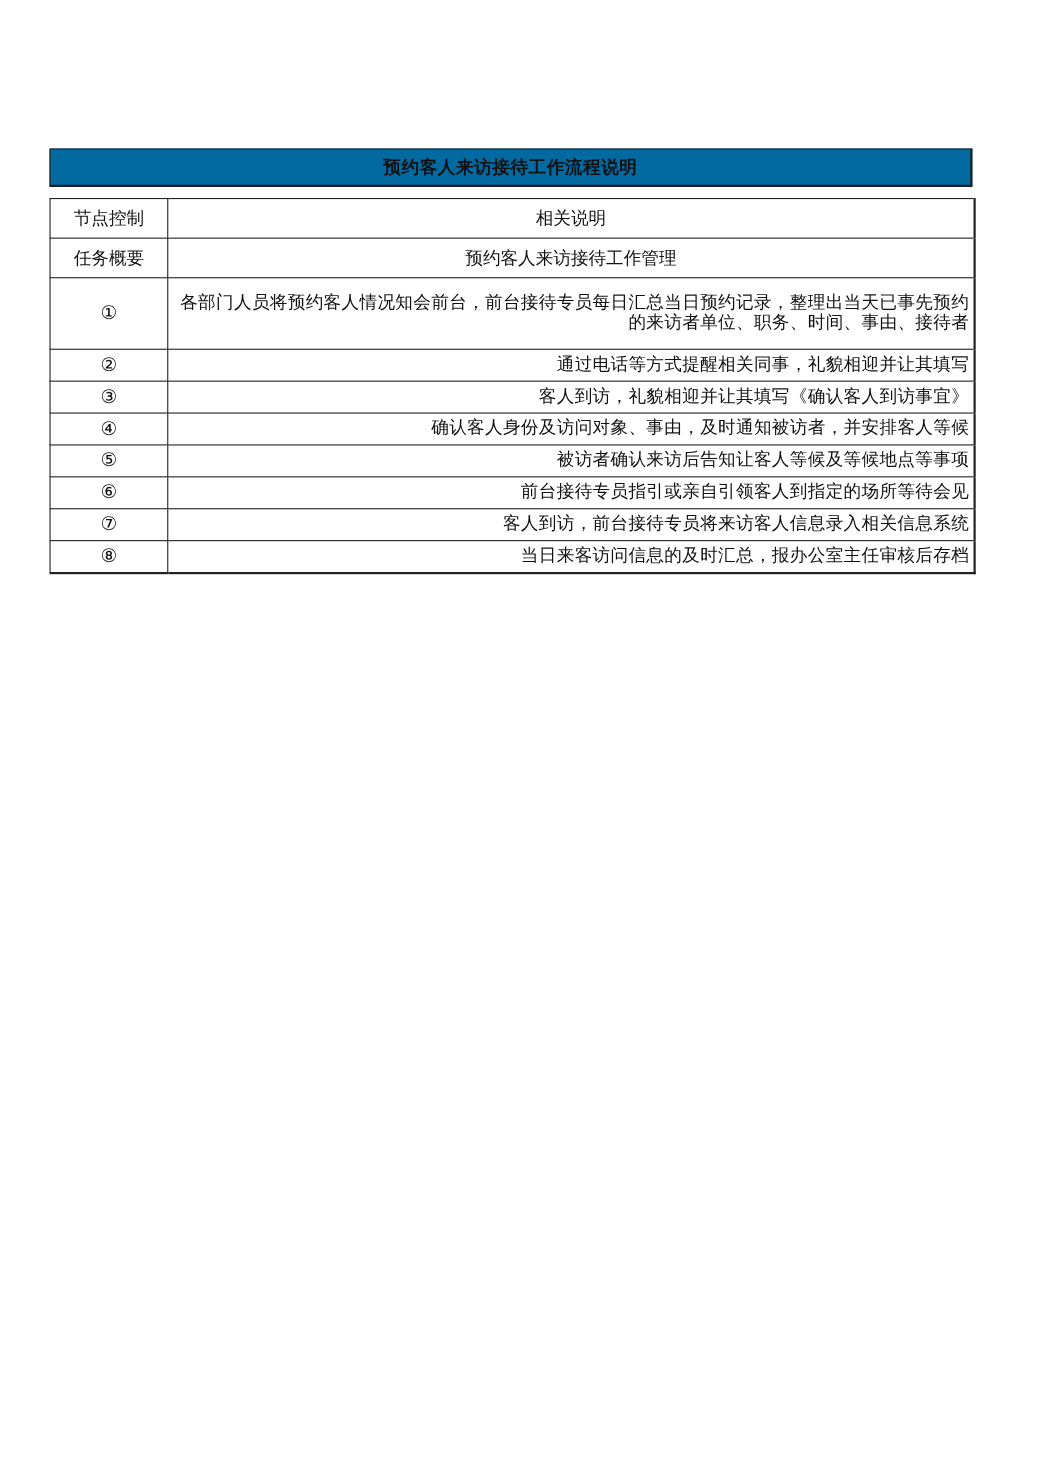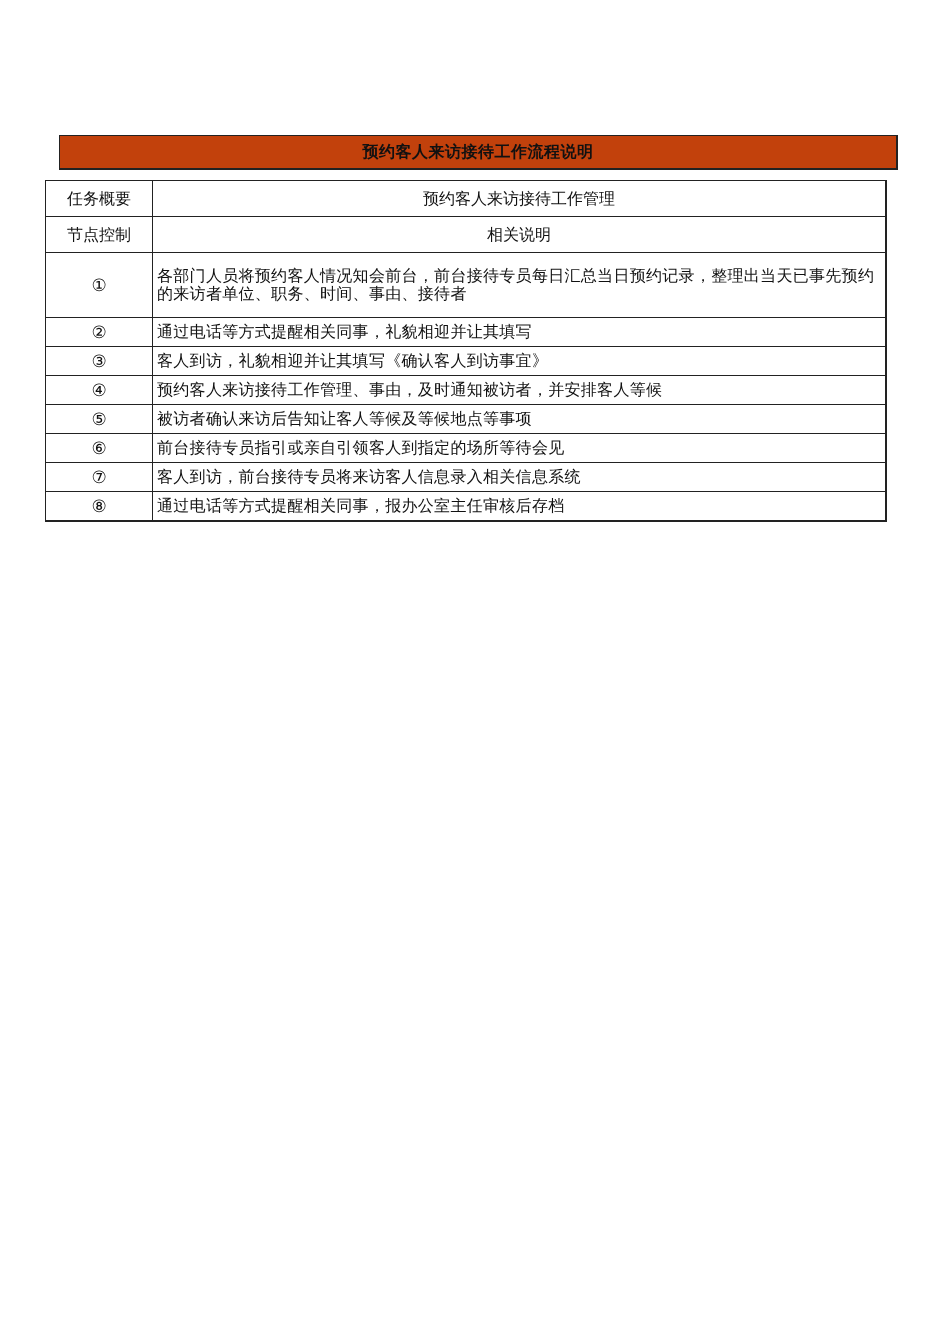--- a/index.html
+++ b/index.html
@@ -9,25 +9,25 @@
     }
     body {
       width: 950px;
       height: 1344px;
       position: relative;
       font-family: "DejaVu Serif", "Liberation Serif", serif;
       color: #111111;
     }
     .title-bar {
       position: absolute;
-      left: 59px;
+      left: 45px;
       top: 135px;
       width: 839px;
       height: 35px;
-      background: #c2410c;
+      background: #0369a1;
       border: 1px solid #222222;
       border-right: 2px solid #222222;
       border-bottom: 2px solid #222222;
       box-sizing: border-box;
       display: flex;
       align-items: center;
       justify-content: center;
       font-family: "DejaVu Sans", "Liberation Sans", sans-serif;
       font-weight: bold;
       font-size: 16px;
@@ -56,74 +56,74 @@
       border-bottom: 2px solid #222222;
     }
     td.col-label {
       width: 98px;
       text-align: center;
     }
     td.center {
       text-align: center;
     }
     td.left {
-      text-align: left;
+      text-align: right;
       letter-spacing: 0.3px;
       font-family: Liberation Serif, serif;
     }
     tr.h36 td { height: 35px; }
     tr.h65 td { height: 64px; }
     tr.h29 td { height: 28px; }
     .step-num {
       font-size: 17px;
     }
   </style>
 </head>
 <body>
 
 <div class="title-bar">
   <span>预约客人来访接待工作流程说明</span>
 </div>
 
 <table class="flow">
   <tbody>
     <tr class="h36">
+      <td class="col-label">节点控制</td>
+      <td class="center">相关说明</td>
+    </tr>
+    <tr class="h36">
       <td class="col-label">任务概要</td>
       <td class="center">预约客人来访接待工作管理</td>
-    </tr>
-    <tr class="h36">
-      <td class="col-label">节点控制</td>
-      <td class="center">相关说明</td>
     </tr>
     <tr class="h65">
       <td class="col-label step-num">①</td>
       <td class="left">各部门人员将预约客人情况知会前台，前台接待专员每日汇总当日预约记录，整理出当天已事先预约的来访者单位、职务、时间、事由、接待者</td>
     </tr>
     <tr class="h29">
       <td class="col-label step-num">②</td>
       <td class="left">通过电话等方式提醒相关同事，礼貌相迎并让其填写</td>
     </tr>
     <tr class="h29">
       <td class="col-label step-num">③</td>
       <td class="left">客人到访，礼貌相迎并让其填写《确认客人到访事宜》</td>
     </tr>
     <tr class="h29">
       <td class="col-label step-num">④</td>
-      <td class="left">预约客人来访接待工作管理、事由，及时通知被访者，并安排客人等候</td>
+      <td class="left">确认客人身份及访问对象、事由，及时通知被访者，并安排客人等候</td>
     </tr>
     <tr class="h29">
       <td class="col-label step-num">⑤</td>
       <td class="left">被访者确认来访后告知让客人等候及等候地点等事项</td>
     </tr>
     <tr class="h29">
       <td class="col-label step-num">⑥</td>
       <td class="left">前台接待专员指引或亲自引领客人到指定的场所等待会见</td>
     </tr>
     <tr class="h29">
       <td class="col-label step-num">⑦</td>
       <td class="left">客人到访，前台接待专员将来访客人信息录入相关信息系统</td>
     </tr>
     <tr class="h29">
       <td class="col-label step-num">⑧</td>
-      <td class="left">通过电话等方式提醒相关同事，报办公室主任审核后存档</td>
+      <td class="left">当日来客访问信息的及时汇总，报办公室主任审核后存档</td>
     </tr>
   </tbody>
 </table>
 
 </body></html>

